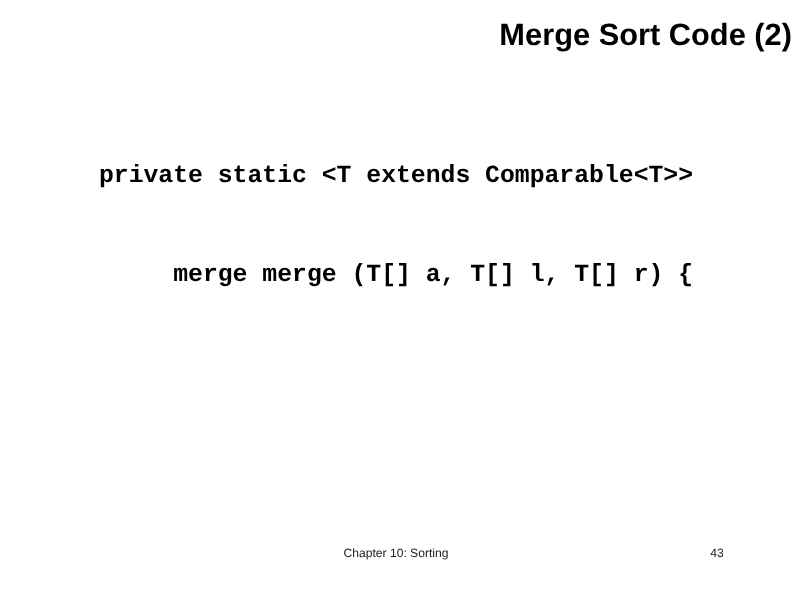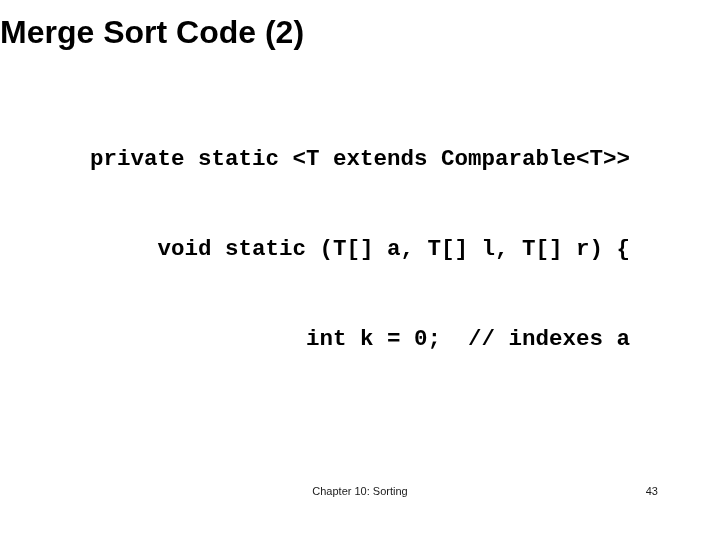--- a/index.html
+++ b/index.html
@@ -18,24 +18,24 @@
     position: relative;
     width: 720px;
     height: 540px;
     background: #ffffff;
   }
   .slide-title {
     position: absolute;
     top: 14px;
     left: 0;
     width: 720px;
-    text-align: left;
+    text-align: right;
     font-family: "Liberation Sans", sans-serif;
     font-weight: bold;
-    font-size: 32px;
+    font-size: 28px;
     line-height: 36px;
     color: #000000;
     letter-spacing: 0px;
   }
   .code-block {
     position: absolute;
     top: 84px;
     left: 0;
     width: 720px;
     text-align: center;
@@ -52,21 +52,21 @@
     letter-spacing: 0px;
   }
   .code-line {
     white-space: pre;
     display: block;
     height: 30px;
     text-align: right;
   }
   .footer {
     position: absolute;
-    top: 484px;
+    top: 496px;
     left: 0;
     width: 700px;
     height: 20px;
   }
   .footer-center {
     position: absolute;
     left: 0;
     width: 720px;
     text-align: center;
     font-family: "Liberation Sans", sans-serif;
@@ -88,22 +88,21 @@
 </head>
 <body>
 
 <div class="slide">
 
   <div class="slide-title">Merge Sort Code (2)</div>
 
   <div class="code-block">
     <div class="code-lines">
       <span class="code-line">private static &lt;T extends Comparable&lt;T&gt;&gt;</span>
-      <span class="code-line">    void static (T[] a, T[] l, T[] r) {</span>
-      <span class="code-line">  int k = 0;  // indexes a</span>
+      <span class="code-line">    merge merge (T[] a, T[] l, T[] r) {</span>
       
       
       
       
       
       
       
       
     </div>
   </div>

